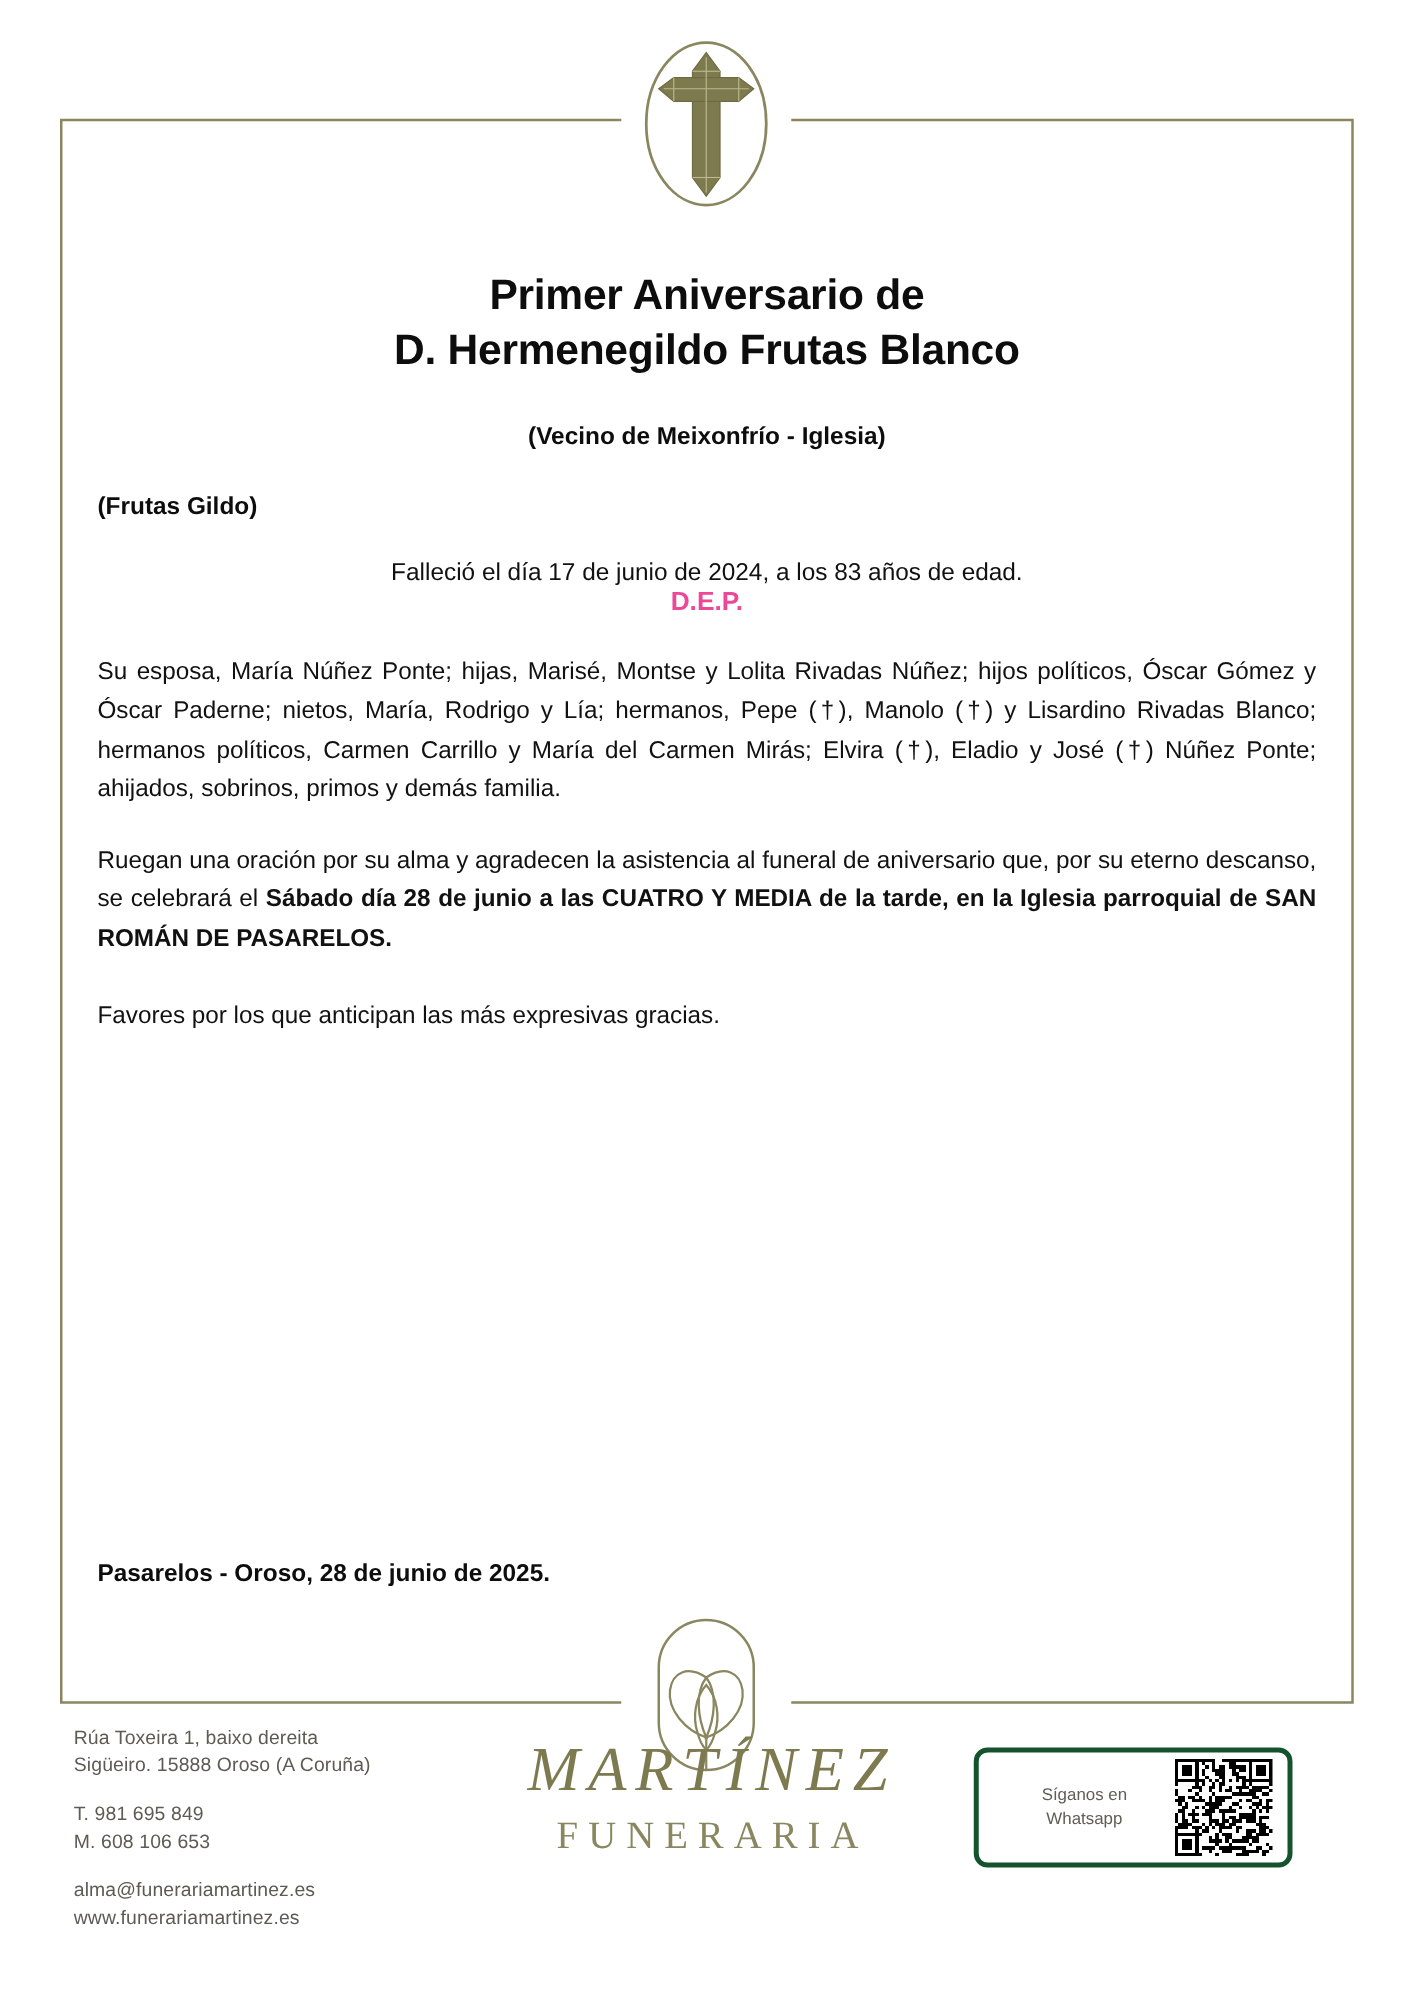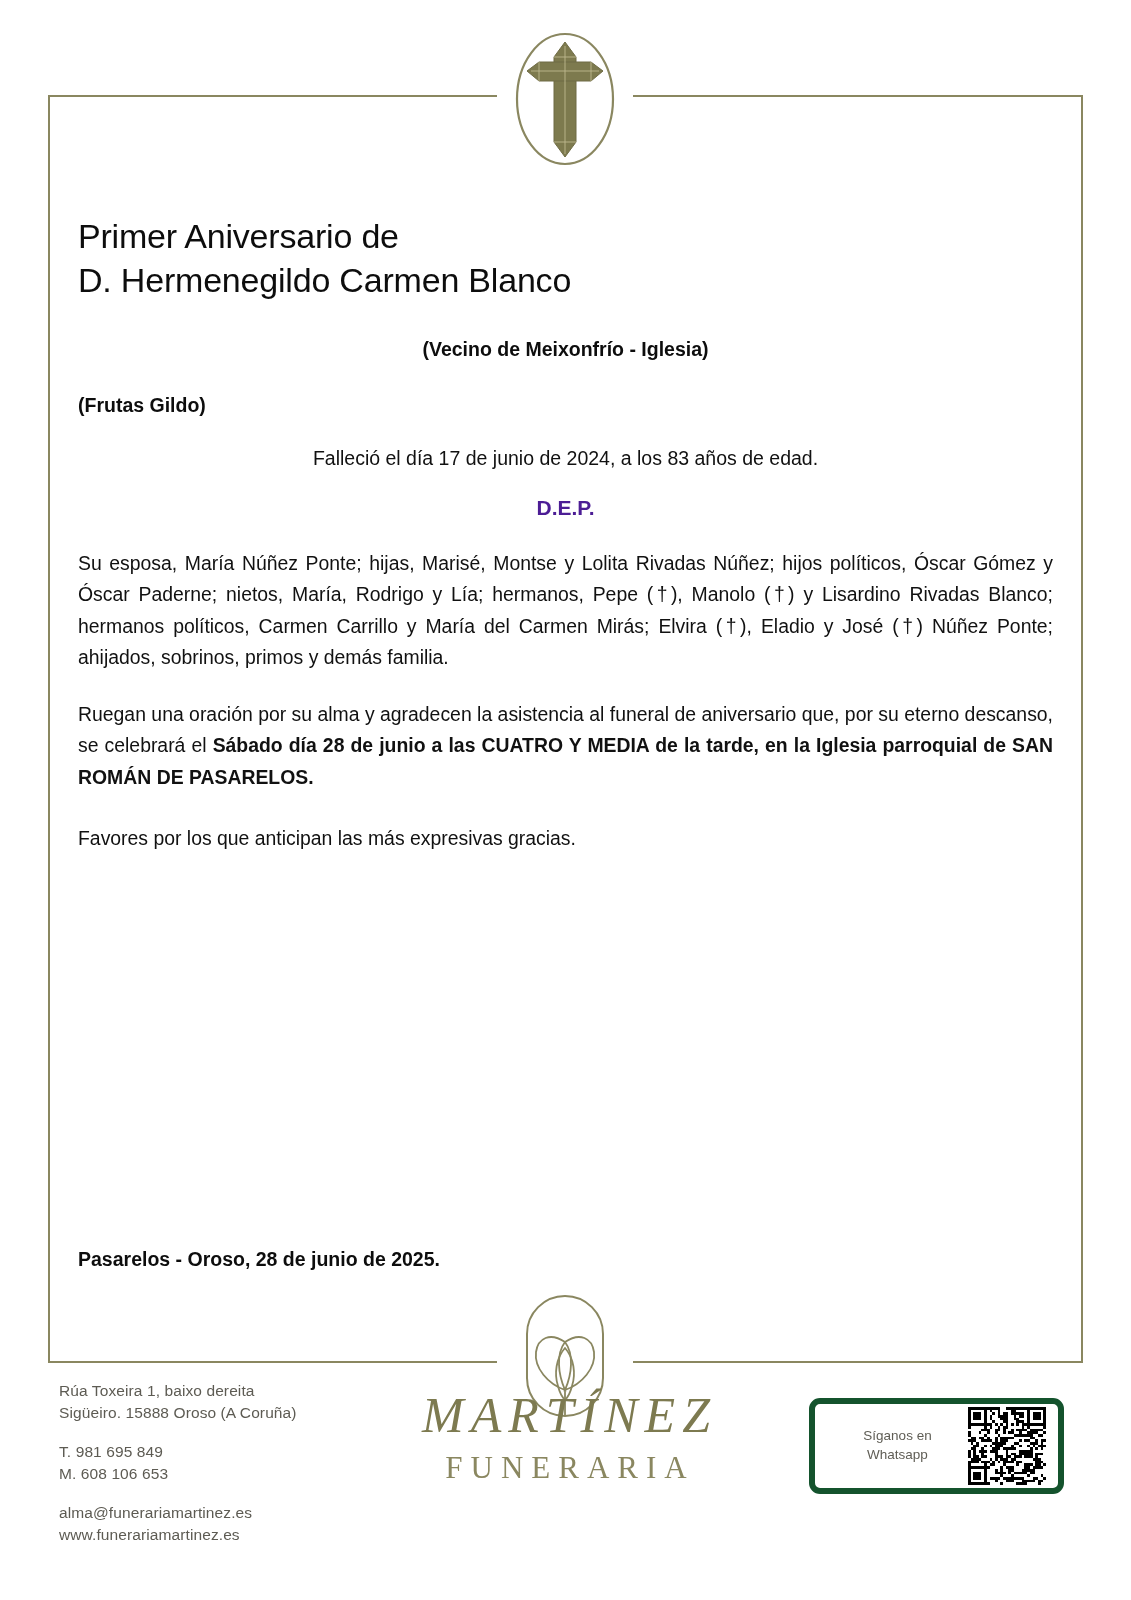--- a/index.html
+++ b/index.html
@@ -69,21 +69,22 @@
 
   
   .content {
     position: absolute;
     left: 78px;
     top: 215px;
     width: 975px;
   }
 
   .title {
-    font-weight: normal;
+    text-align: center;
+    font-weight: bold;
     font-size: 34px;
     line-height: 1.28;
     letter-spacing: -0.2px;
     color: #0d0d0d;
   }
   .title .line2 { display: block; }
 
   .subtitle {
     text-align: center;
     font-weight: bold;
@@ -103,22 +104,21 @@
     text-align: center;
     font-size: 19.5px;
     margin-top: 30px;
     color: #111111;
   }
 
   .dep {
     text-align: center;
     font-weight: bold;
     font-size: 21px;
-    margin-top: 26px;
-    color: #4c1d95;
+    color: #ec4899;
   }
 
   .para {
     font-size: 19.4px;
     line-height: 1.62;
     text-align: justify;
     color: #111111;
     margin-top: 25px;
   }
   .para.family { margin-top: 28px; }
@@ -174,25 +174,25 @@
     font-family: "Liberation Serif", serif;
     font-size: 31px;
     letter-spacing: 8px;
     color: #8a8760;
     margin-top: 10px;
     padding-left: 8px;
   }
 
   .wa-card {
     position: absolute;
-    left: 809px;
+    left: 779px;
     top: 18px;
     width: 255px;
     height: 96px;
-    border: 6px solid #14532d;
+    border: 4px solid #14532d;
     border-radius: 11px;
     background: #ffffff;
     display: flex;
     align-items: center;
     padding: 0 12px;
   }
   .wa-text {
     flex: 1;
     text-align: center;
     font-size: 13.5px;
@@ -231,21 +231,21 @@
         <line x1="42" y1="38" x2="42" y2="57"></line>
         <line x1="94" y1="38" x2="94" y2="57"></line>
       </g>
     </svg>
   </div>
 
   <div class="content">
 
     <div class="title">
       <span>Primer Aniversario de</span>
-      <span class="line2">D. Hermenegildo Carmen Blanco</span>
+      <span class="line2">D. Hermenegildo Frutas Blanco</span>
     </div>
 
     <div class="subtitle">(Vecino de Meixonfrío - Iglesia)</div>
     <div class="subtitle2">(Frutas Gildo)</div>
 
     <div class="died">Falleció el día 17 de junio de 2024, a los 83 años de edad.</div>
 
     <div class="dep">D.E.P.</div>
 
     <p class="para family">Su esposa, María Núñez Ponte; hijas, Marisé, Montse y Lolita Rivadas Núñez; hijos políticos, Óscar Gómez y Óscar Paderne; nietos, María, Rodrigo y Lía; hermanos, Pepe (†), Manolo (†) y Lisardino Rivadas Blanco; hermanos políticos, Carmen Carrillo y María del Carmen Mirás; Elvira (†), Eladio y José (†) Núñez Ponte; ahijados, sobrinos, primos y demás familia.</p>

